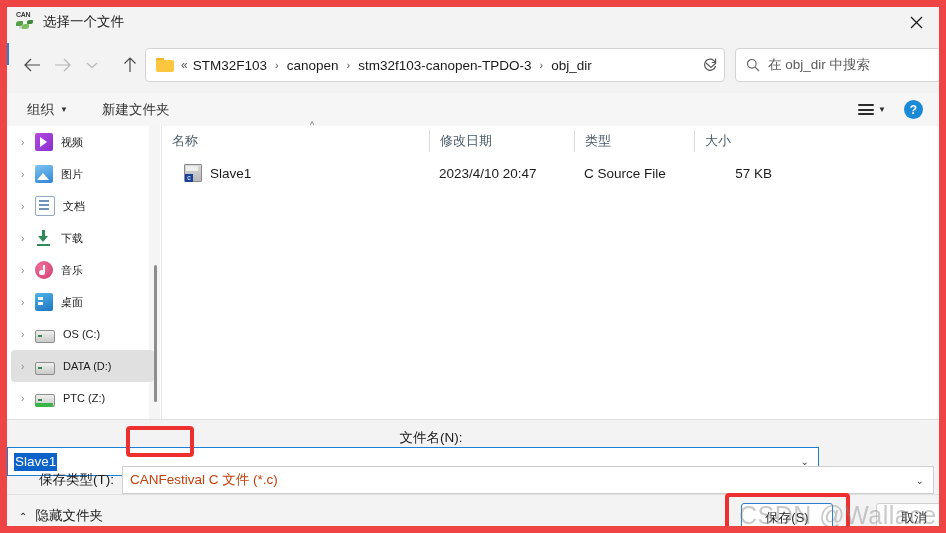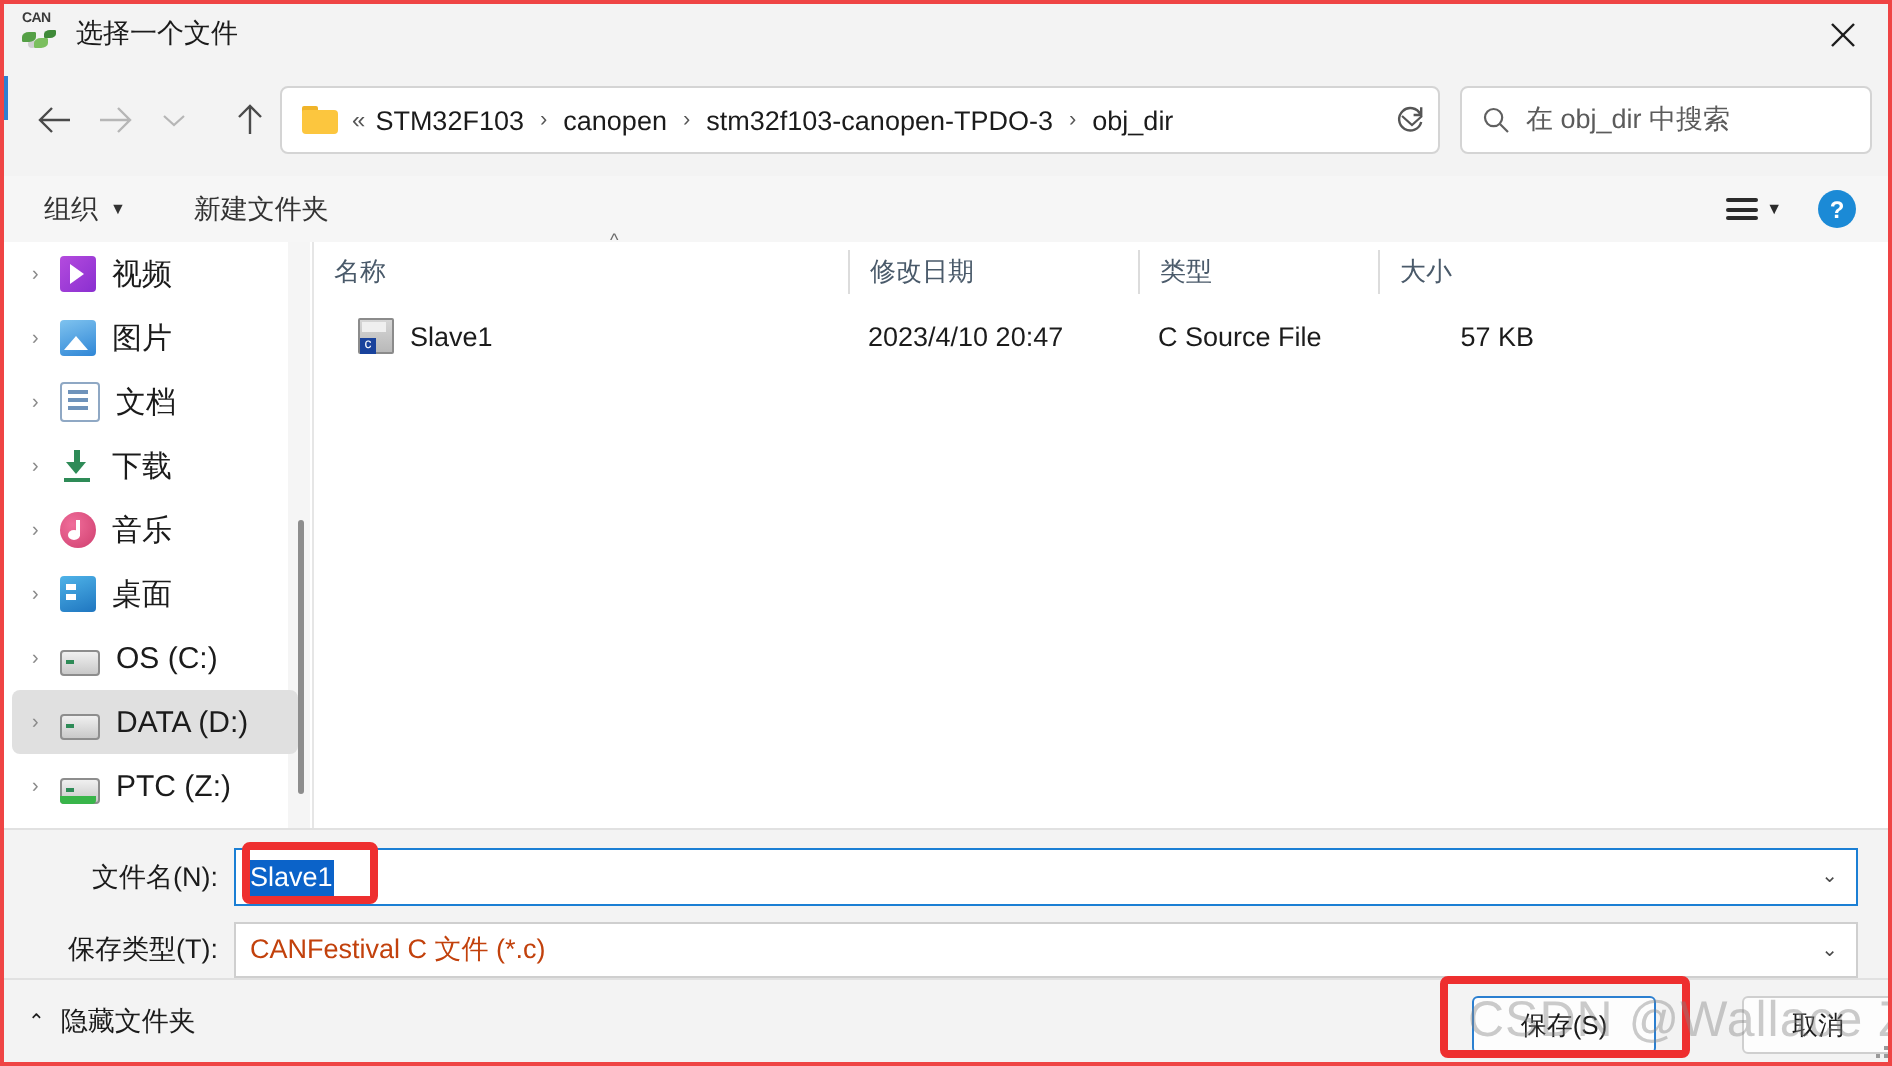--- a/index.html
+++ b/index.html
@@ -17,21 +17,21 @@
     position: relative;
     -webkit-font-smoothing: antialiased;
   }
 
   #dialog {
     position: absolute;
     left: 0; top: 0;
     width: 946px;
     height: 533px;
     background: #f3f3f3;
-    border: 2px solid #ef4444;
+    border: 7px solid #ef4444;
     box-sizing: border-box;
     overflow: hidden;
   }
 
   
   .titlebar {
     position: absolute;
     left: 0; top: 0;
     width: 100%;
     height: 30px;
@@ -277,21 +277,21 @@
     display: flex;
     align-items: center;
   }
   .tree-ico {
     width: 18px; height: 18px;
     margin-right: 8px;
     flex: none;
     position: relative;
   }
   .tree-label {
-    font-size: 15px;
+    font-size: 11px;
     color: #1b1b1b;
     white-space: nowrap;
   }
   
   .ico-video { background: linear-gradient(135deg,#b44bde,#8a2fd0); border-radius:2px; }
   .ico-video:after {
     content:""; position:absolute; left:5px; top:4px;
     border-left: 7px solid #ffffff;
     border-top: 5px solid transparent;
     border-bottom: 5px solid transparent;
@@ -444,21 +444,21 @@
   
   .formarea {
     position: absolute;
     left: 0; top: 412px;
     width: 946px;
     height: 75px;
     background: #f3f3f3;
     border-top: 1px solid #e1e1e1;
   }
   .field-row { position: absolute; left: 0; display: flex; align-items: center; }
-  .field-row.name { top: 9px; }
+  .field-row.name { top: 9px; flex-direction: column; }
   .field-row.type { top: 46px; }
   .field-label {
     width: 115px;
     text-align: right;
     font-size: 13.5px;
     color: #1b1b1b;
     padding-right: 8px;
     box-sizing: border-box;
   }
   .combo {

